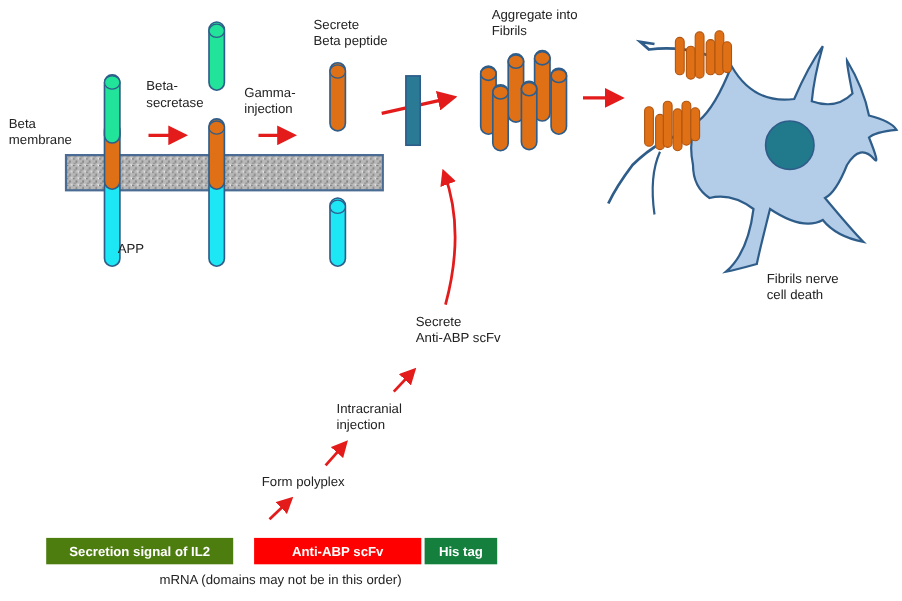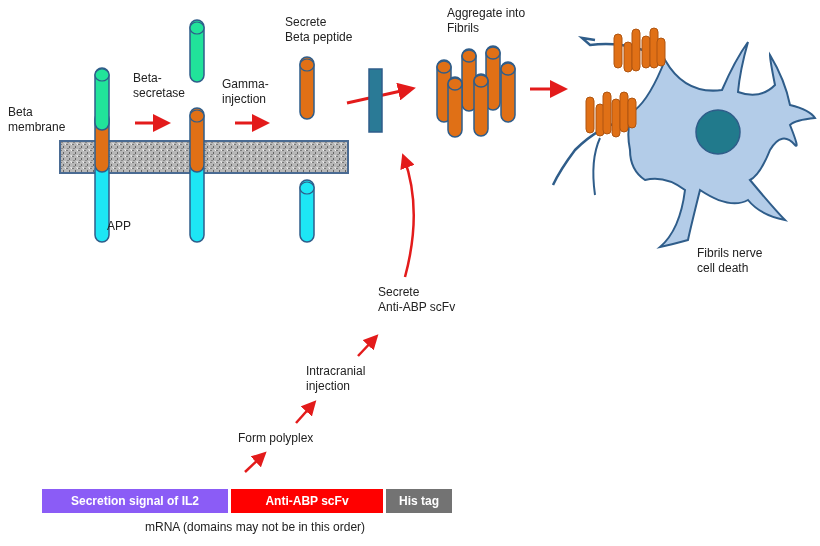--- a/index.html
+++ b/index.html
@@ -120,16 +120,16 @@
 <div class="lbl" style="left:447px;top:6px">Aggregate into
 Fibrils</div>
 <div class="lbl" style="left:697px;top:246px">Fibrils nerve
 cell death</div>
 <div class="lbl" style="left:378px;top:285px">Secrete
 Anti-ABP scFv</div>
 <div class="lbl" style="left:306px;top:364px">Intracranial
 injection</div>
 <div class="lbl" style="left:238px;top:431px">Form polyplex</div>
 
-<div class="seg" style="left:42px;width:186px;background:#8b5cf6">Secretion signal of IL2</div>
+<div class="seg" style="left:42px;width:170px;background:#4d7c0f">Secretion signal of IL2</div>
 <div class="seg" style="left:231px;width:152px;background:#ff0000">Anti-ABP scFv</div>
-<div class="seg" style="left:386px;width:66px;background:#737373">His tag</div>
+<div class="seg" style="left:386px;width:66px;background:#15803d">His tag</div>
 <div class="lbl" style="left:145px;top:520px">mRNA (domains may not be in this order)</div>
 
 </body></html>

